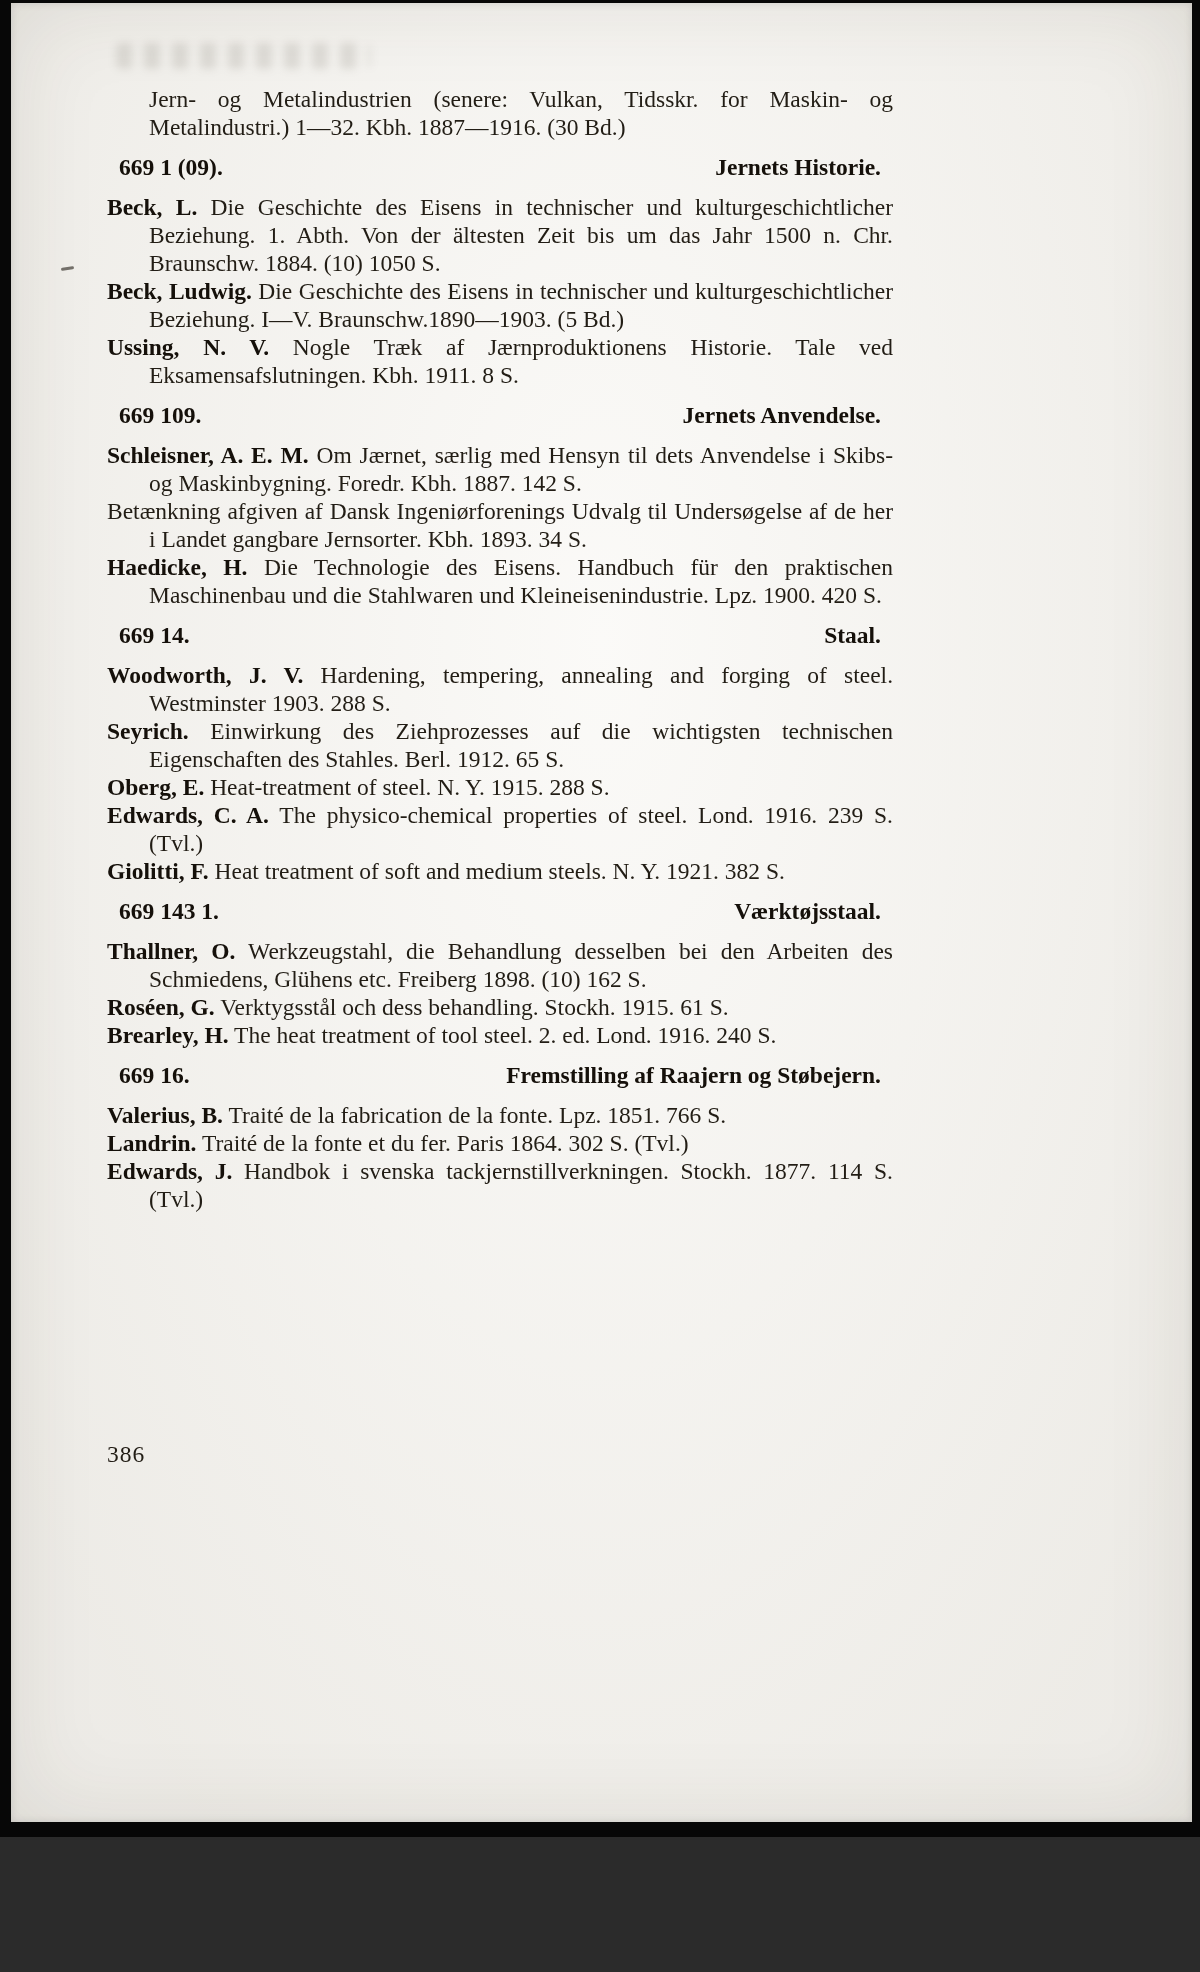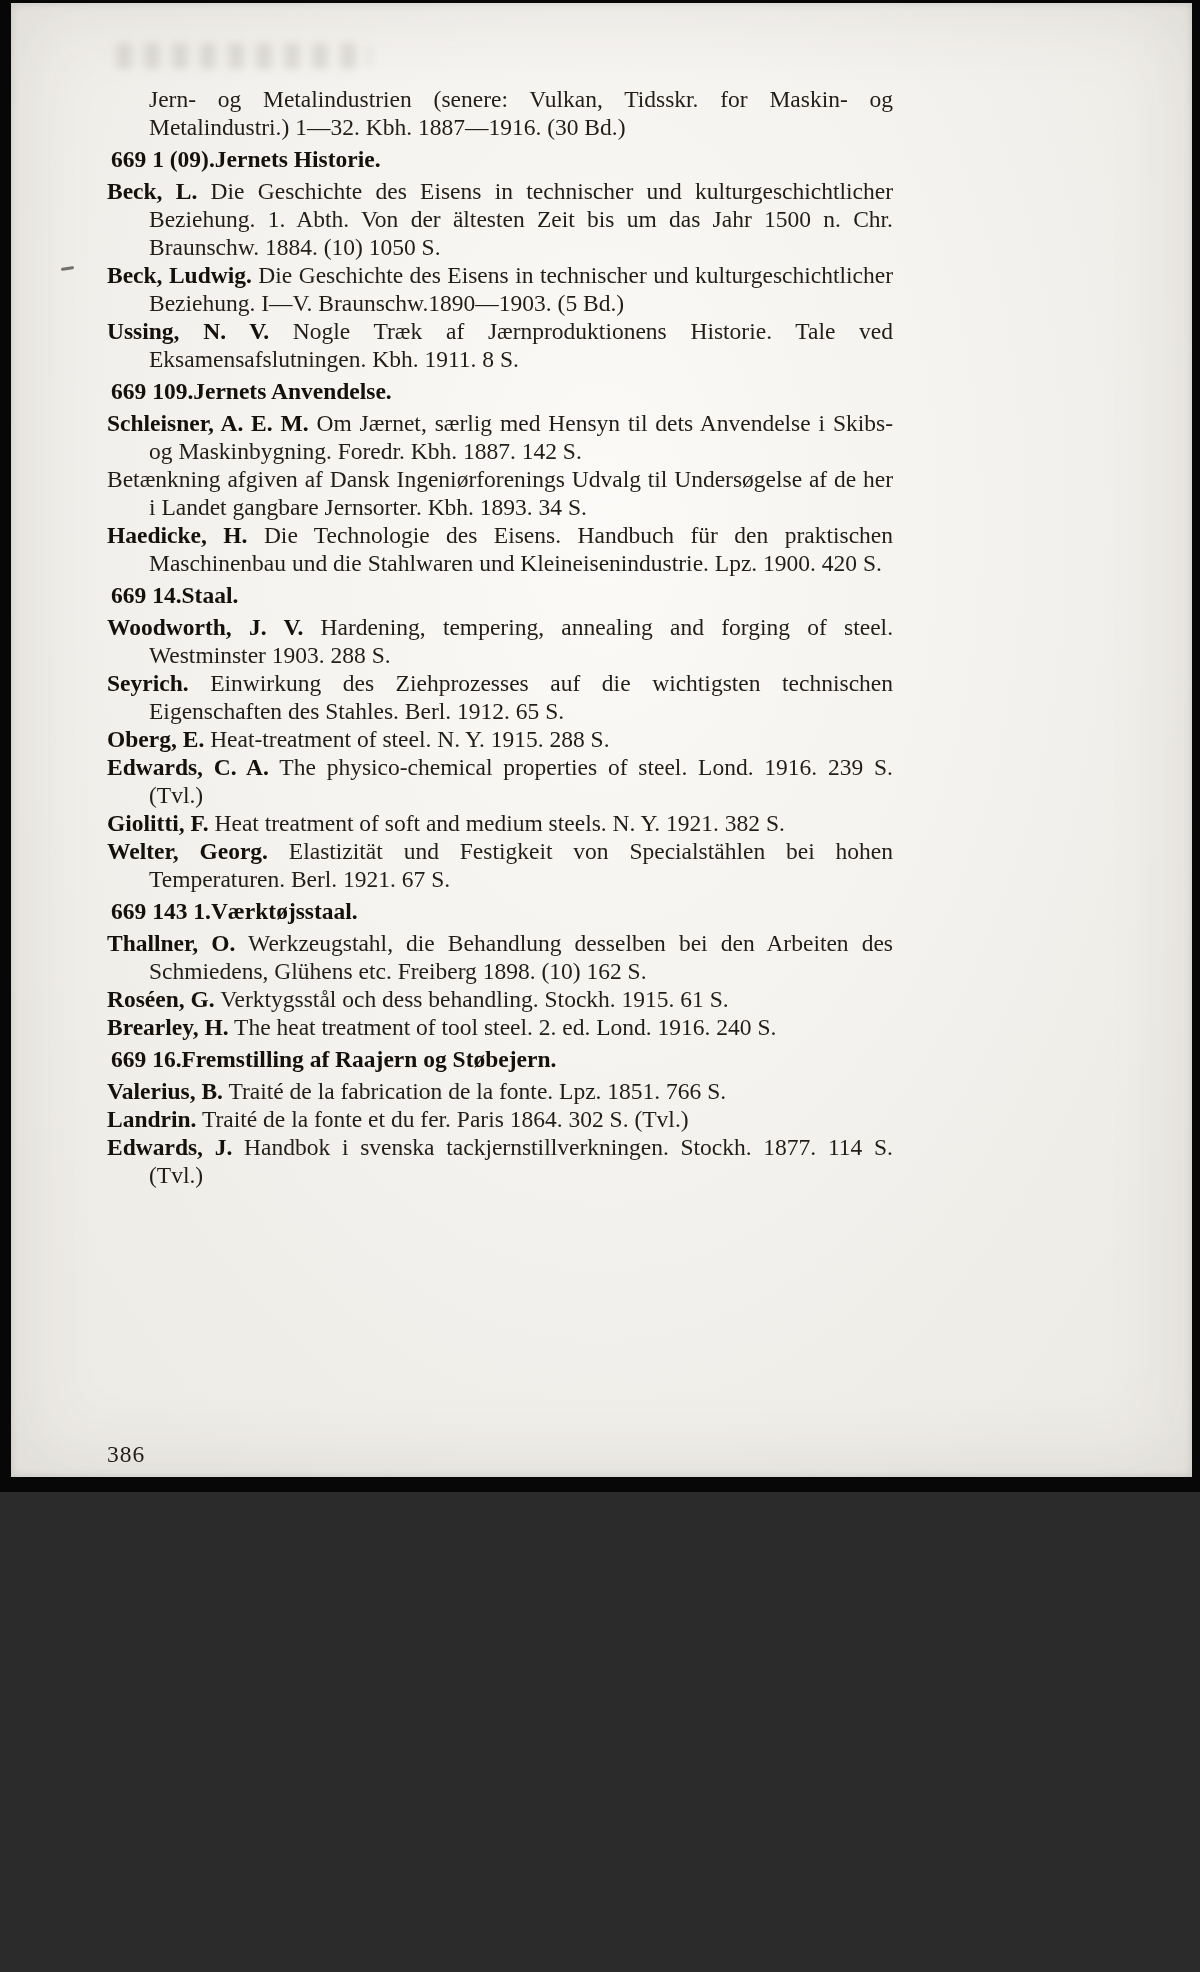--- a/index.html
+++ b/index.html
@@ -3,21 +3,21 @@
 <meta charset="utf-8">
 <style>
   html, body {
     margin: 0;
     padding: 0;
     background: #2b2b2b;
   }
   .scan {
     position: relative;
     width: 1200px;
-    height: 1492px;
+    height: 1837px;
     margin: 0 auto;
     background: #070707;
     overflow: hidden;
   }
   .page {
     position: absolute;
     top: 3px;
     left: 11px;
     right: 8px;
     bottom: 15px;
@@ -66,23 +66,24 @@
   .entry.continuation {
     text-indent: 0;
   }
   .author {
     font-weight: bold;
     color: #15100a;
     font-family: Liberation Serif, serif;
   }
   .section-row {
     display: flex;
+    justify-content: space-between;
     font-weight: bold;
     color: #15100a;
-    margin: 4px;
+    margin: 12px;
   }
   .section-code { white-space: nowrap; }
   .section-title { white-space: nowrap; text-align: right; }
   .page-number {
     position: absolute;
     left: 96px;
     top: 1438px;
     width: 786px;
     text-align: left;
     font-family: "Liberation Serif", "DejaVu Serif", serif;
@@ -116,21 +117,20 @@
         <p class="entry"><span class="author">Haedicke, H.</span> <span class="entry-text">Die Technologie des Eisens. Handbuch für den praktischen Maschinenbau und die Stahlwaren und Kleineisenindustrie. Lpz. 1900. 420 S.</span></p>
         <div class="section-row">
           <span class="section-code">669 14.</span>
           <span class="section-title">Staal.</span>
         </div>
         <p class="entry"><span class="author">Woodworth, J. V.</span> <span class="entry-text">Hardening, tempering, annealing and forging of steel. Westminster 1903. 288 S.</span></p>
         <p class="entry"><span class="author">Seyrich.</span> <span class="entry-text">Einwirkung des Ziehprozesses auf die wichtigsten technischen Eigenschaften des Stahles. Berl. 1912. 65 S.</span></p>
         <p class="entry"><span class="author">Oberg, E.</span> <span class="entry-text">Heat-treatment of steel. N. Y. 1915. 288 S.</span></p>
         <p class="entry"><span class="author">Edwards, C. A.</span> <span class="entry-text">The physico-chemical properties of steel. Lond. 1916. 239 S. (Tvl.)</span></p>
         <p class="entry"><span class="author">Giolitti, F.</span> <span class="entry-text">Heat treatment of soft and medium steels. N. Y. 1921. 382 S.</span></p>
-        <p class="entry"><span class="author">Welter, Georg.</span> <span class="entry-text">Elastizität und Festigkeit von Specialstählen bei hohen Temperaturen. Berl. 1921. 67 S.</span></p>
         <div class="section-row">
           <span class="section-code">669 143 1.</span>
           <span class="section-title">Værktøjsstaal.</span>
         </div>
         <p class="entry"><span class="author">Thallner, O.</span> <span class="entry-text">Werkzeugstahl, die Behandlung desselben bei den Arbeiten des Schmiedens, Glühens etc. Freiberg 1898. (10) 162 S.</span></p>
         <p class="entry"><span class="author">Roséen, G.</span> <span class="entry-text">Verktygsstål och dess behandling. Stockh. 1915. 61 S.</span></p>
         <p class="entry"><span class="author">Brearley, H.</span> <span class="entry-text">The heat treatment of tool steel. 2. ed. Lond. 1916. 240 S.</span></p>
         <div class="section-row">
           <span class="section-code">669 16.</span>
           <span class="section-title">Fremstilling af Raajern og Støbejern.</span>

